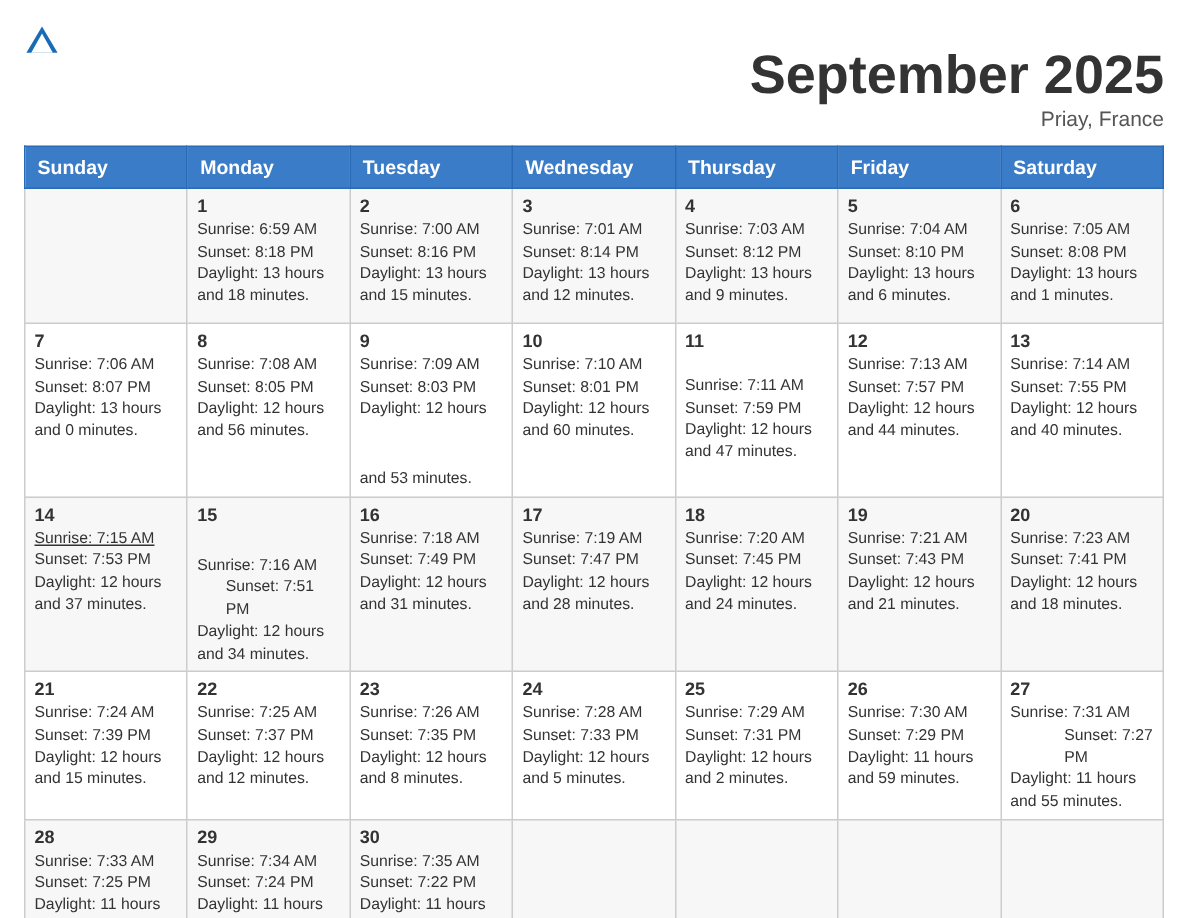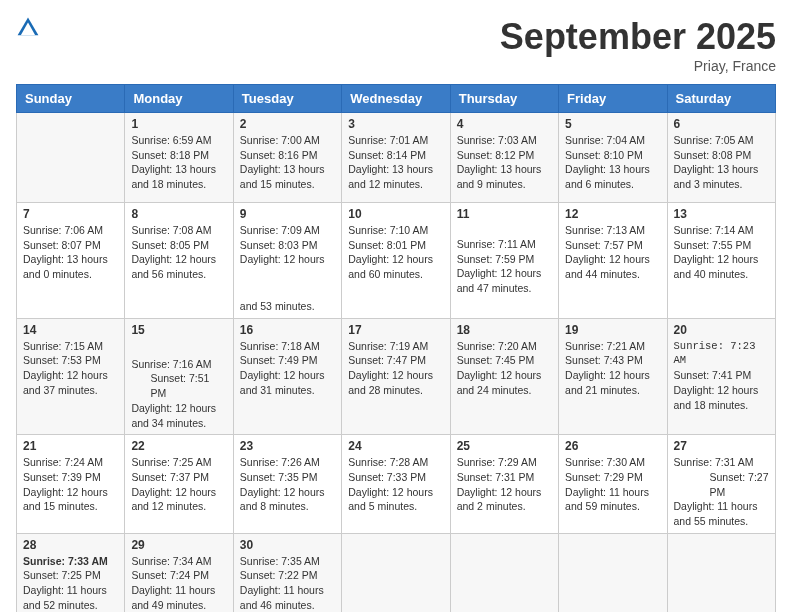--- a/index.html
+++ b/index.html
@@ -32,20 +32,21 @@
       width: 24px;
       height: 24px;
     }
     .title-block {
       text-align: right;
     }
     .month-title {
       font-size: 36px;
       font-weight: bold;
       color: #333;
+      margin-top: 13px;
     }
     .location {
       font-size: 14px;
       color: #555;
     }
     table {
       width: 100%;
       border-collapse: collapse;
       border: 1px solid #ccc;
     }
@@ -158,21 +159,21 @@
             <span style="display: block;">Daylight: 13 hours</span>
             <span style="display: block;">and 6 minutes.</span>
           </div>
         </td>
         <td>
           <span class="day-num">6</span>
           <div class="cell-content">
             <span style="display: block;">Sunrise: 7:05 AM</span>
             <span style="display: block;">Sunset: 8:08 PM</span>
             <span style="display: block;">Daylight: 13 hours</span>
-            <span style="display: block;">and 3 minutes.</span>
+            <span style="display: block;">and 1 minutes.</span>
           </div>
         </td>
       </tr>
       <tr>
         <td>
           <span class="day-num">7</span>
           <div class="cell-content">
             <span style="display: block;">Sunrise: 7:06 AM</span>
             <span style="display: block;">Sunset: 8:07 PM</span>
             <span style="display: block;">Daylight: 13 hours</span>
@@ -231,21 +232,21 @@
             <span style="display: block;">Sunset: 7:55 PM</span>
             <span style="display: block;">Daylight: 12 hours</span>
             <span style="display: block;">and 40 minutes.</span>
           </div>
         </td>
       </tr>
       <tr>
         <td>
           <span class="day-num">14</span>
           <div class="cell-content">
-            <span style="display: block;">Sunrise: 7:15 AM</span>
+            <span style="display: block; text-decoration: underline;">Sunrise: 7:15 AM</span>
             <span style="display: block;">Sunset: 7:53 PM</span>
             <span style="display: block;">Daylight: 12 hours</span>
             <span style="display: block;">and 37 minutes.</span>
           </div>
         </td>
         <td>
           <span class="day-num">15</span>
           <div class="cell-content">
             <span style="display: block; margin-top: 20px;">Sunrise: 7:16 AM</span>
             <span style="display: block; margin-left: 19px;">Sunset: 7:51 PM</span>
@@ -285,21 +286,21 @@
           <div class="cell-content">
             <span style="display: block;">Sunrise: 7:21 AM</span>
             <span style="display: block;">Sunset: 7:43 PM</span>
             <span style="display: block;">Daylight: 12 hours</span>
             <span style="display: block;">and 21 minutes.</span>
           </div>
         </td>
         <td>
           <span class="day-num">20</span>
           <div class="cell-content">
-            <span style="display: block; font-family: Liberation Mono, monospace;">Sunrise: 7:23 AM</span>
+            <span style="display: block;">Sunrise: 7:23 AM</span>
             <span style="display: block;">Sunset: 7:41 PM</span>
             <span style="display: block;">Daylight: 12 hours</span>
             <span style="display: block;">and 18 minutes.</span>
           </div>
         </td>
       </tr>
       <tr>
         <td>
           <span class="day-num">21</span>
           <div class="cell-content">
@@ -361,21 +362,21 @@
             <span style="display: block; padding-left: 36px;">Sunset: 7:27 PM</span>
             <span style="display: block;">Daylight: 11 hours</span>
             <span style="display: block;">and 55 minutes.</span>
           </div>
         </td>
       </tr>
       <tr>
         <td>
           <span class="day-num">28</span>
           <div class="cell-content">
-            <span style="display: block; font-weight: bold;">Sunrise: 7:33 AM</span>
+            <span style="display: block;">Sunrise: 7:33 AM</span>
             <span style="display: block;">Sunset: 7:25 PM</span>
             <span style="display: block;">Daylight: 11 hours</span>
             <span style="display: block;">and 52 minutes.</span>
           </div>
         </td>
         <td>
           <span class="day-num">29</span>
           <div class="cell-content">
             <span style="display: block;">Sunrise: 7:34 AM</span>
             <span style="display: block;">Sunset: 7:24 PM</span>

